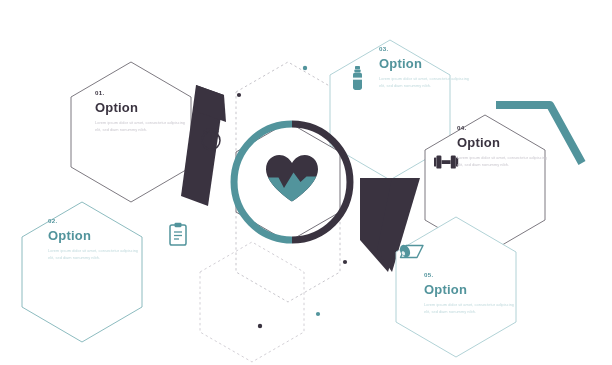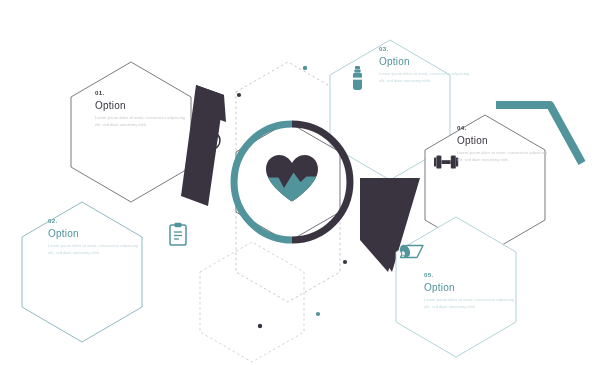--- a/index.html
+++ b/index.html
@@ -3,21 +3,21 @@
 <meta charset="utf-8">
 <style>
   html,body{margin:0;padding:0;background:#ffffff;}
   body{width:612px;height:365px;overflow:hidden;
        font-family:"Liberation Sans",sans-serif;}
   #stage{position:relative;width:612px;height:365px;background:#fff;}
   #stage svg{position:absolute;left:0;top:0;}
 
   .lbl{position:absolute;}
   .lbl .num{font-size:6.2px;font-weight:700;letter-spacing:.3px;line-height:1.45;}
-  .lbl .ttl{font-size:10px;font-weight:400;letter-spacing:.2px;line-height:1.5;}
+  .lbl .ttl{font-size:13px;font-weight:700;letter-spacing:.2px;line-height:1.5;}
   .lbl .body{font-size:3.9px;line-height:1.72;margin-top:2.5px;letter-spacing:.05px;
              max-width:92px;}
   .dark .num,.dark .ttl{color:#3a3340;}
   .dark .body{color:#c9c6cd;}
   .teal .num,.teal .ttl{color:#52949c;}
   .teal .body{color:#bfd9dc;}
 </style>
 </head>
 <body>
 

